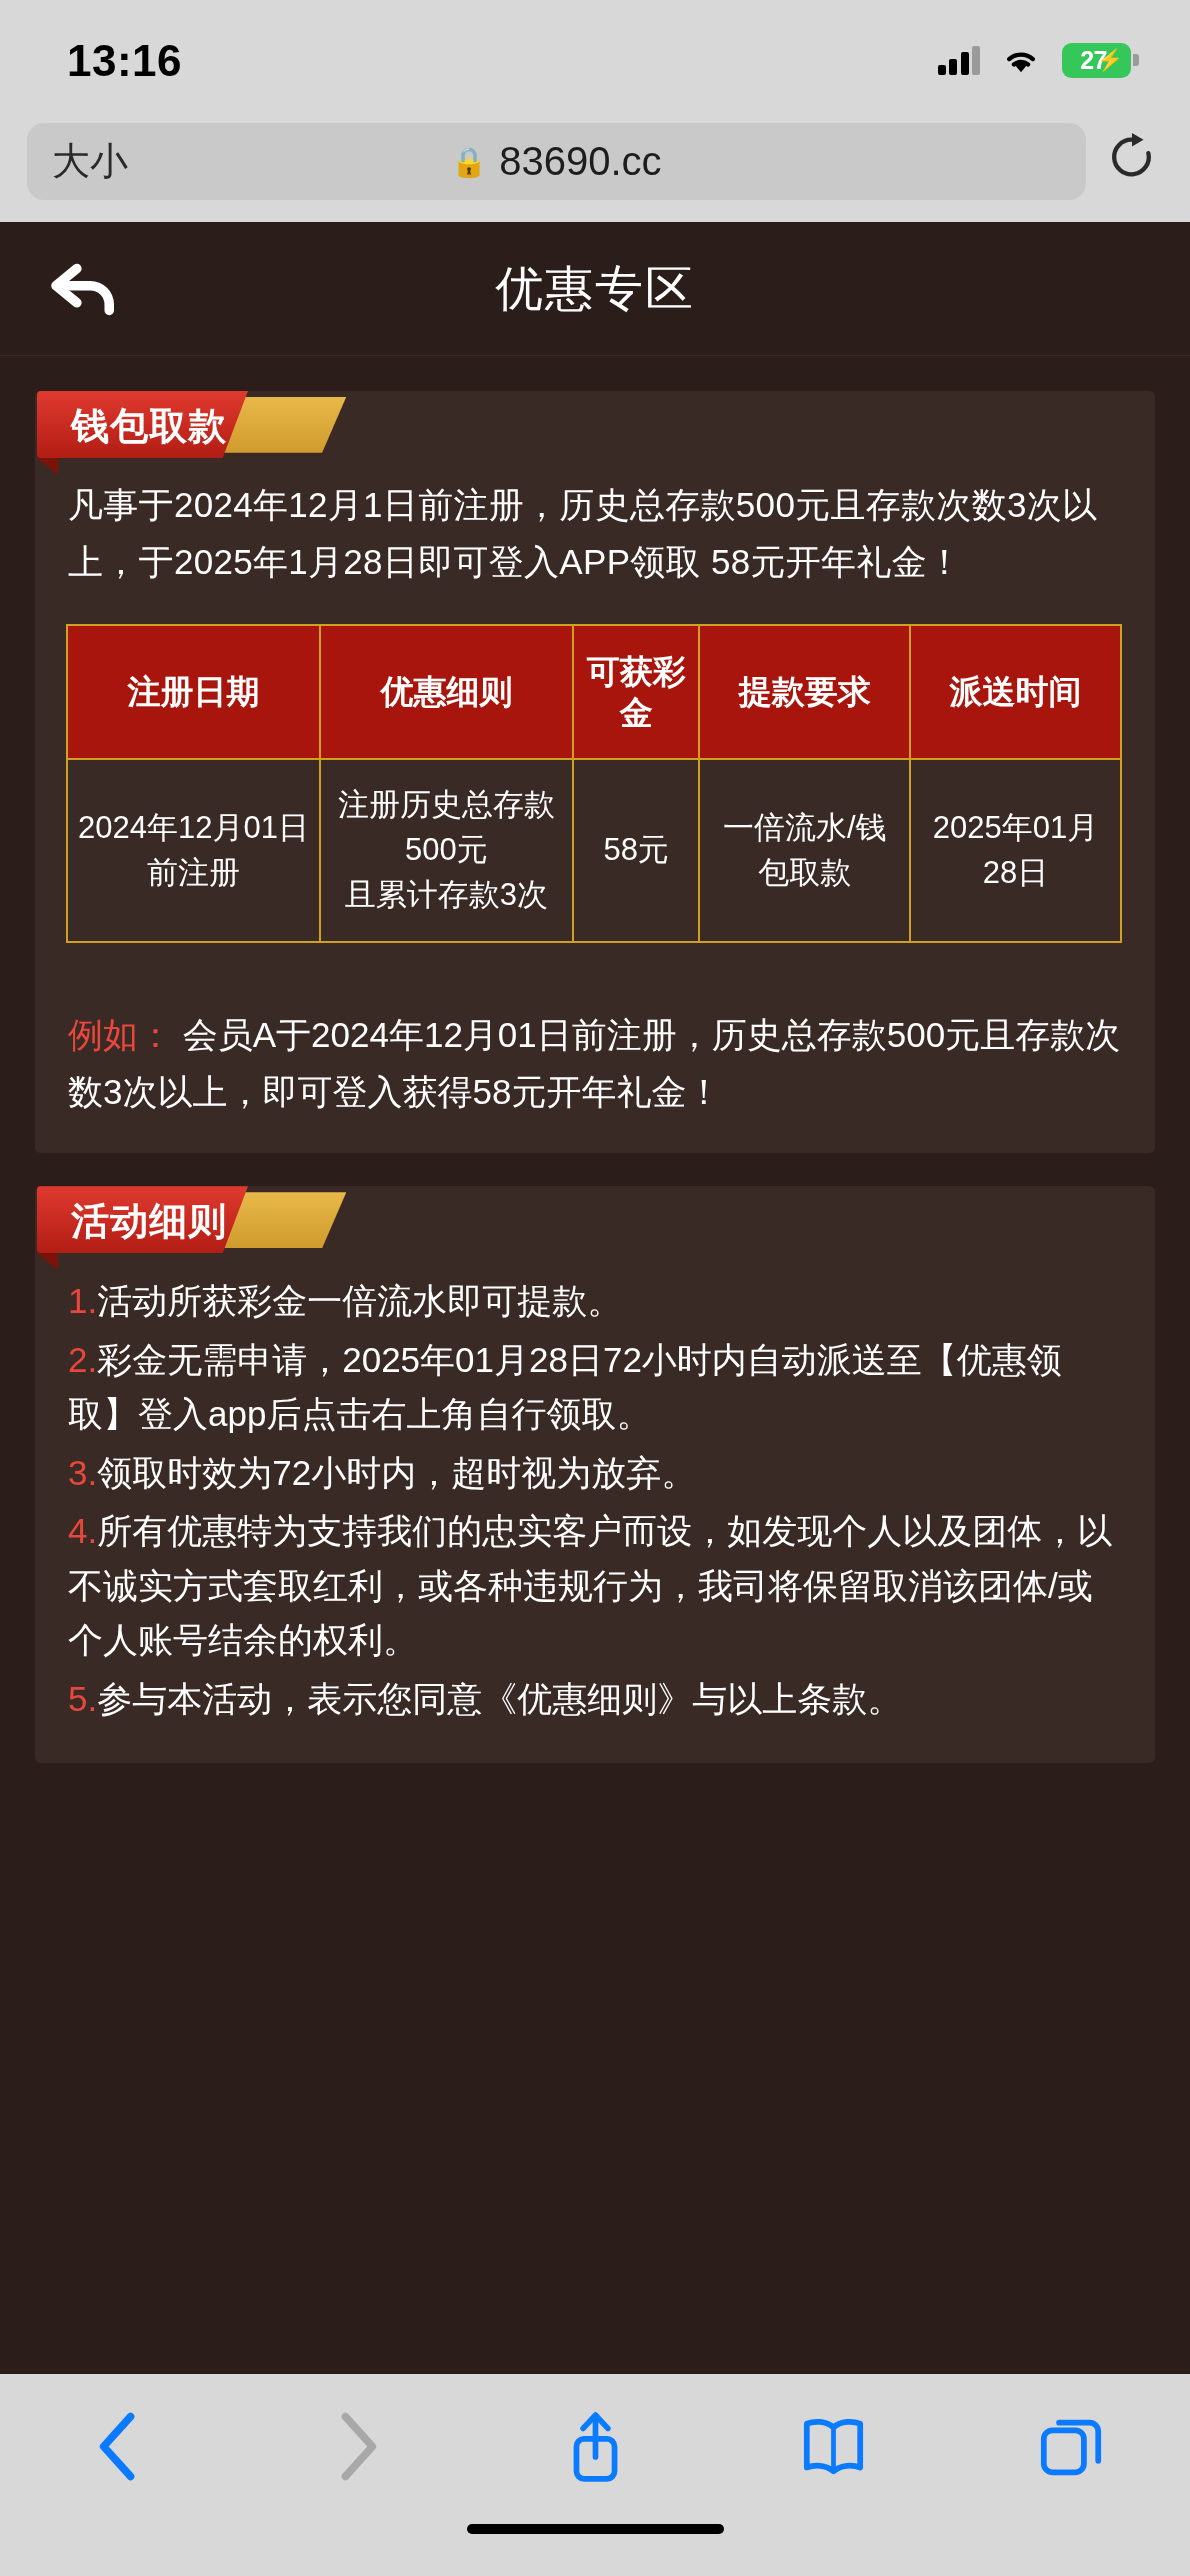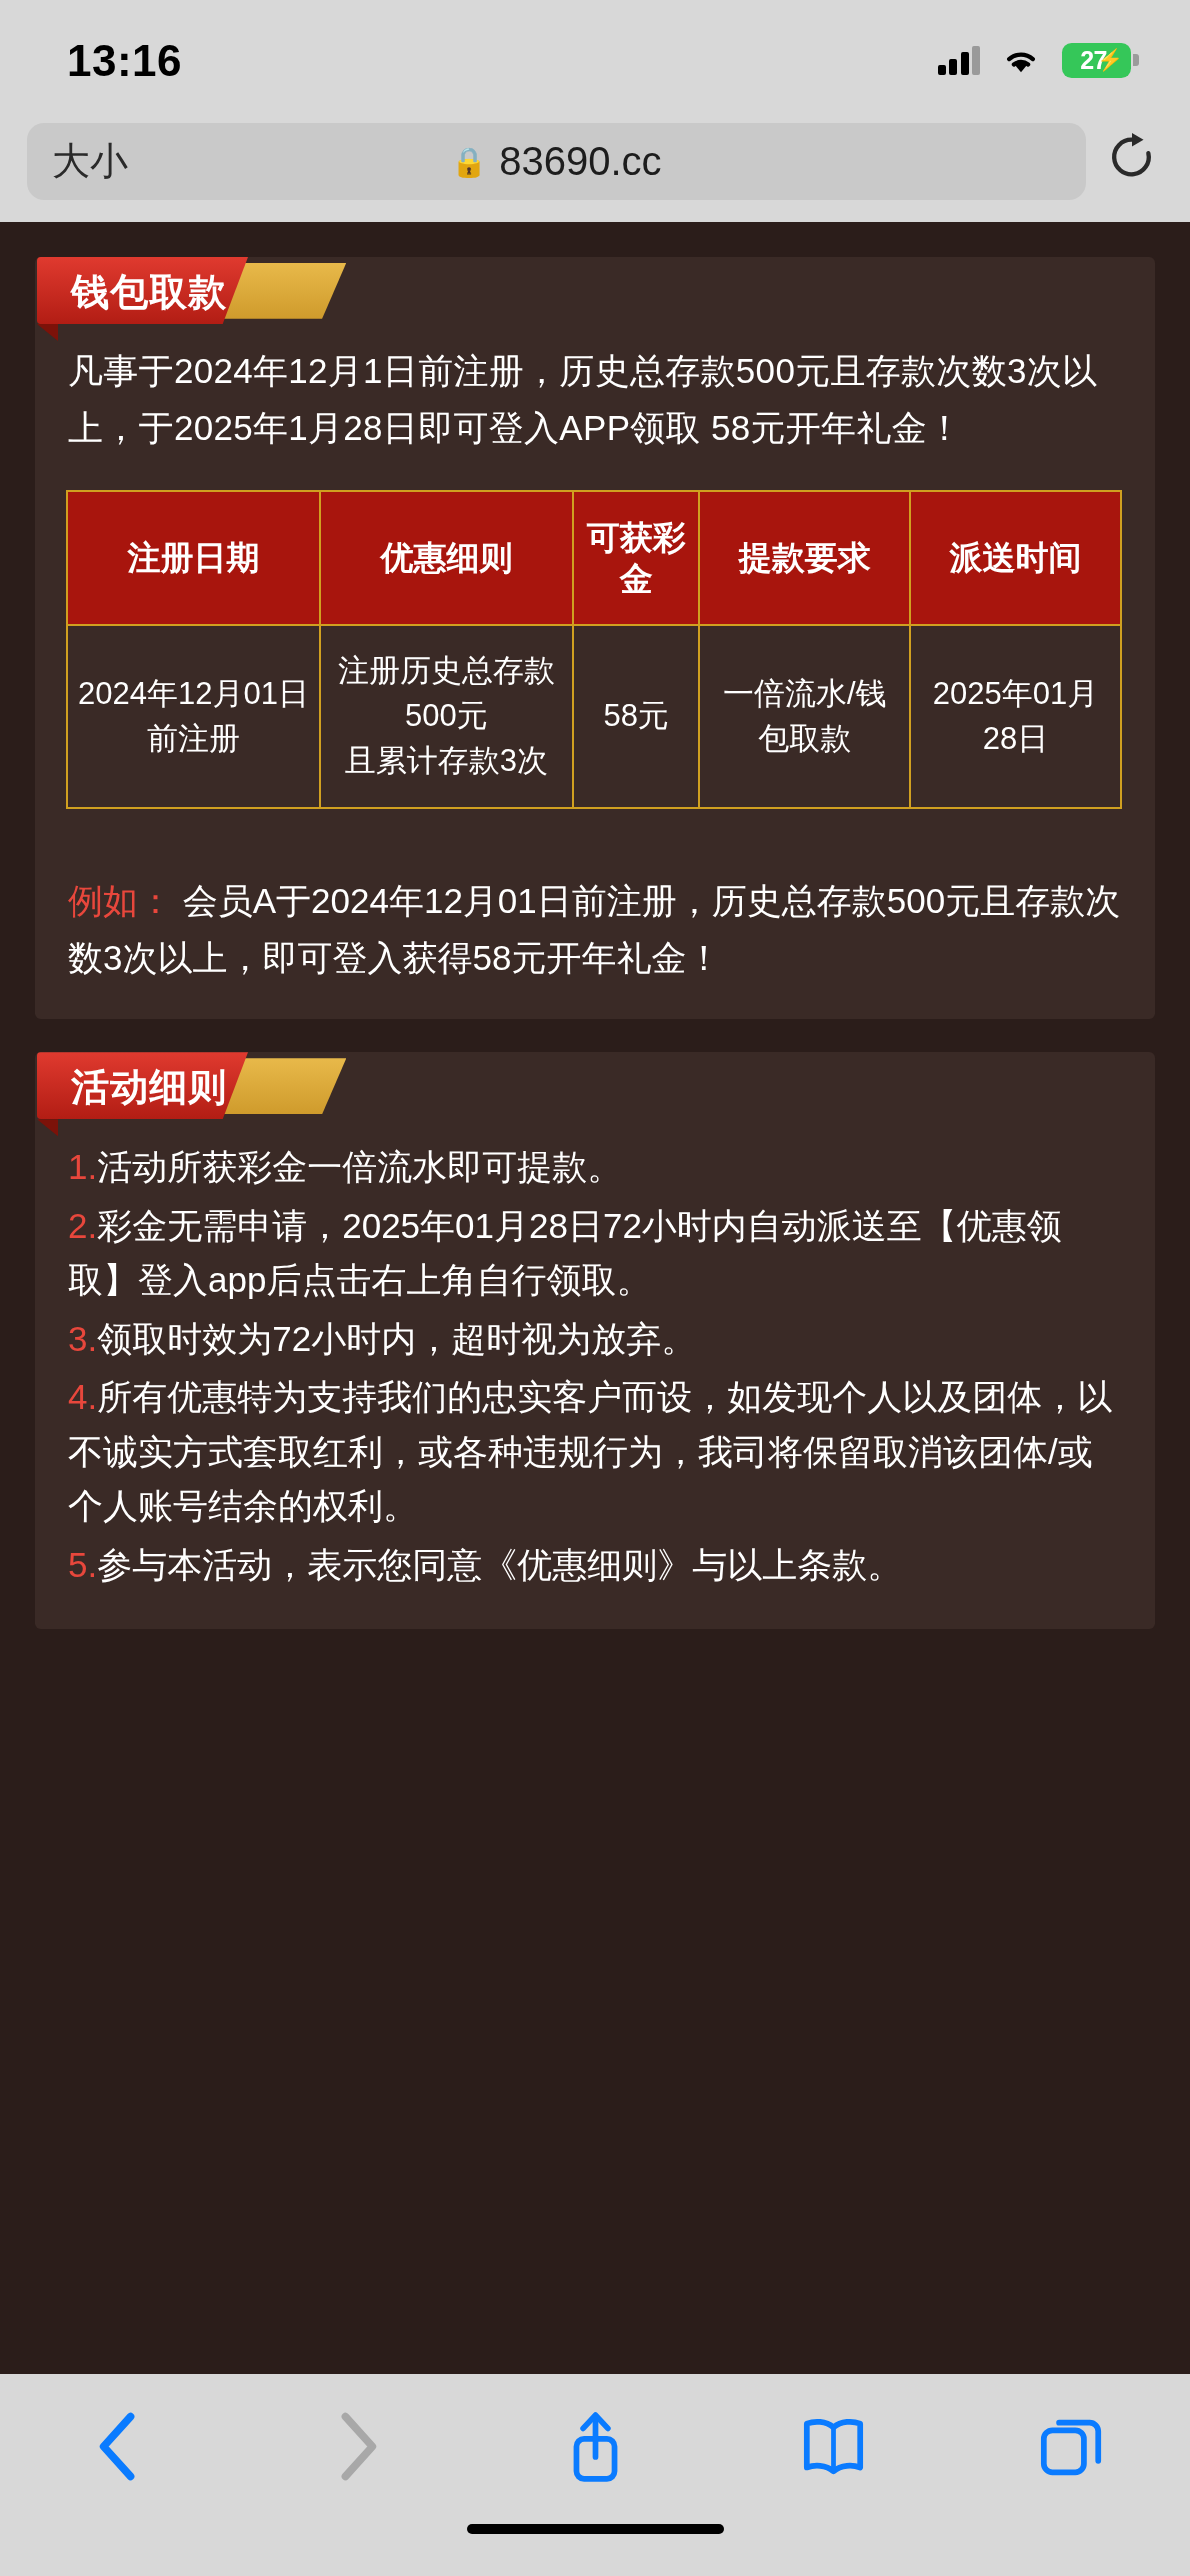--- a/index.html
+++ b/index.html
@@ -320,20 +320,29 @@
       </div>
     </div>
     <div class="reload">
       <svg width="50" height="50" viewBox="0 0 52 52">
         <path d="M26 8 A18 18 0 1 0 43 22" stroke="#2a2a2a" stroke-width="4.5" fill="none" stroke-linecap="round"></path>
         <path d="M26 1 L26 15 L38 8 Z" fill="#2a2a2a"></path>
       </svg>
     </div>
   </div>
 
+  <div class="page-header">
+    <div class="back-arrow">
+      <svg width="73" height="59" viewBox="0 0 76 62">
+        <path d="M30 10 L8 28 L30 46" stroke="#ffffff" stroke-width="10" fill="none" stroke-linecap="round" stroke-linejoin="round"></path>
+        <path d="M9 28 H44 a20 20 0 0 1 20 20 v6" stroke="#ffffff" stroke-width="10" fill="none" stroke-linecap="round"></path>
+      </svg>
+    </div>
+    <div class="page-title">优惠专区</div>
+  </div>
 
   <div class="content">
 
     <div class="panel">
       <div class="ribbon">
         <div class="gold"></div>
         <div class="red"></div>
         <div class="tail"></div>
         <div class="label">钱包取款</div>
       </div>

